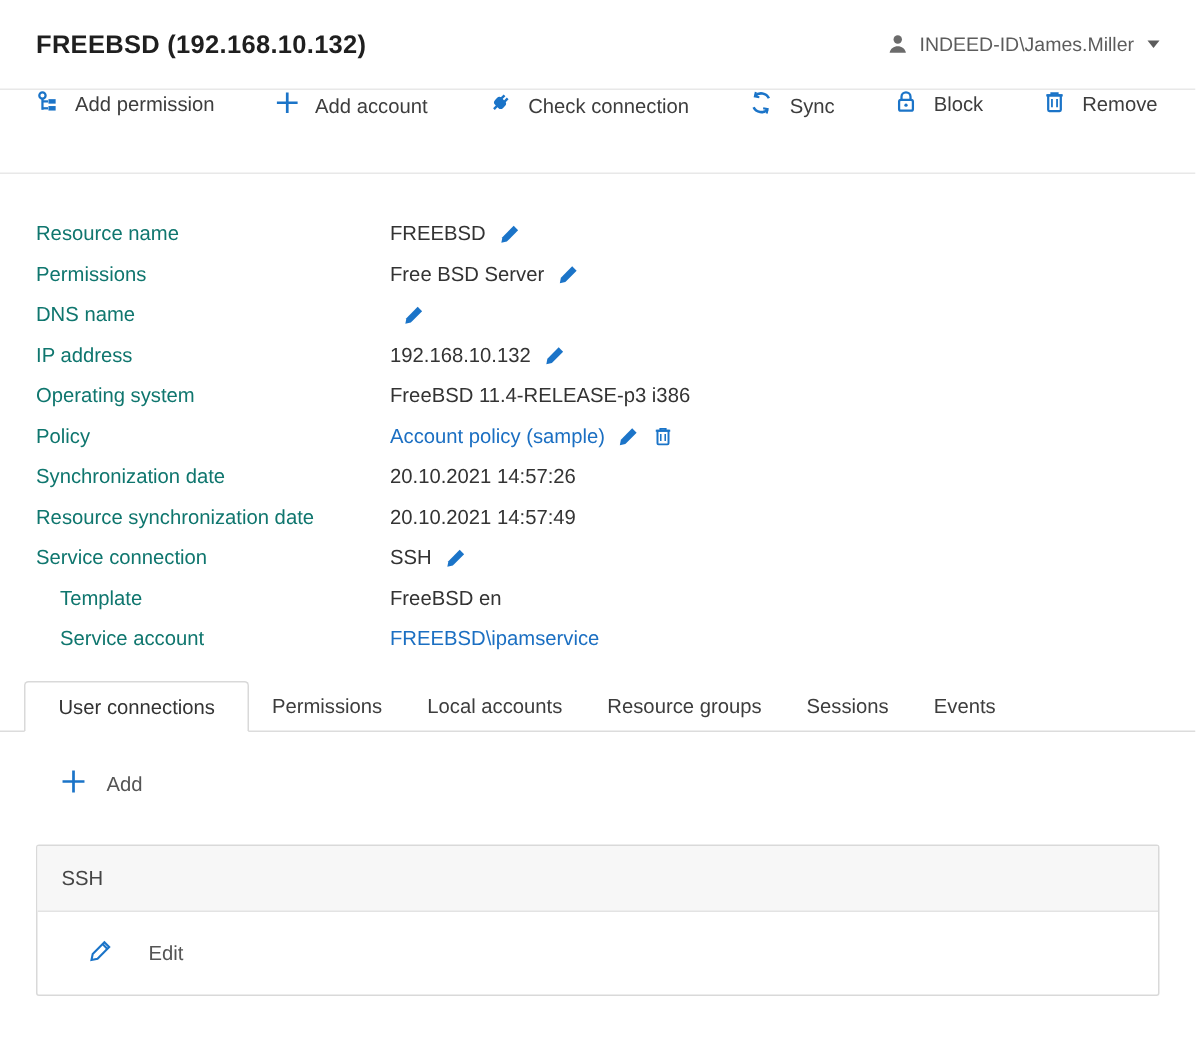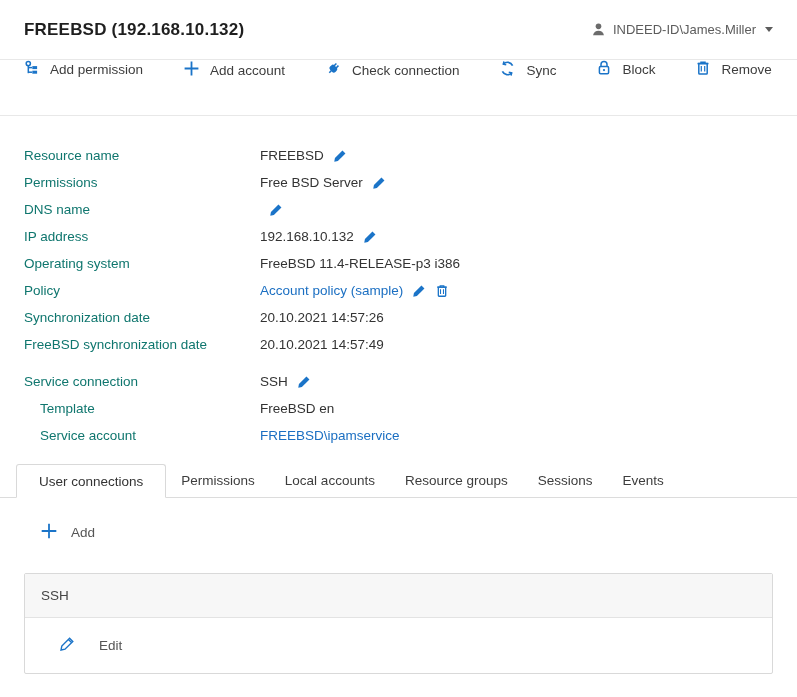--- a/index.html
+++ b/index.html
@@ -21,21 +21,21 @@
   
   .toolbar{
     height:56px; display:flex; align-items:flex-start; padding:0 24px;
     border-bottom:1px solid #e8e8e8; gap:40px;
   }
   .tb-item{ display:flex; align-items:center; gap:10px; color:#3d3d3d; cursor:pointer; white-space:nowrap;}
   .tb-item svg{ flex:0 0 auto; }
   
   .details{ padding:26px 24px 0 24px; }
   .drow{ display:flex; align-items:center; height:27px; }
-  .drow.gap-above{ margin-top:10px; }
+  .drow.gap-above{ }
   .dlabel{ width:236px; color:#0f766e; flex:0 0 236px; }
   .dlabel.indent{ padding-left:16px; }
   .dvalue{ display:flex; align-items:center; gap:9px; color:#333; }
   .link{ color:#1b6fc2; cursor:pointer; text-decoration:none; }
   .icon-btn{ display:inline-flex; align-items:center; cursor:pointer; }
   
   .tabs{ display:flex; align-items:flex-end; margin-top:14px; padding-left:16px; border-bottom:1px solid #dcdcdc; height:35px;text-align:center; }
   .tab{ padding:0 15px; height:34px; display:flex; align-items:center; color:#3d3d3d; cursor:pointer; white-space:nowrap;}
   .tab.active{
     background:#fff; border:1px solid #d9d9d9; border-bottom:1px solid #fff;
@@ -212,21 +212,21 @@
   </div>
 
   <div class="drow">
     <div class="dlabel">Synchronization date</div>
     <div class="dvalue">
         <span>20.10.2021 14:57:26</span>
       </div>
   </div>
 
   <div class="drow">
-    <div class="dlabel">FreeBSD synchronization date</div>
+    <div class="dlabel">Resource synchronization date</div>
     <div class="dvalue">
         <span>20.10.2021 14:57:49</span>
       </div>
   </div>
 
   <div class="drow gap-above">
     <div class="dlabel">Service connection</div>
     <div class="dvalue">
       <span>SSH</span>
       <span class="icon-btn">

